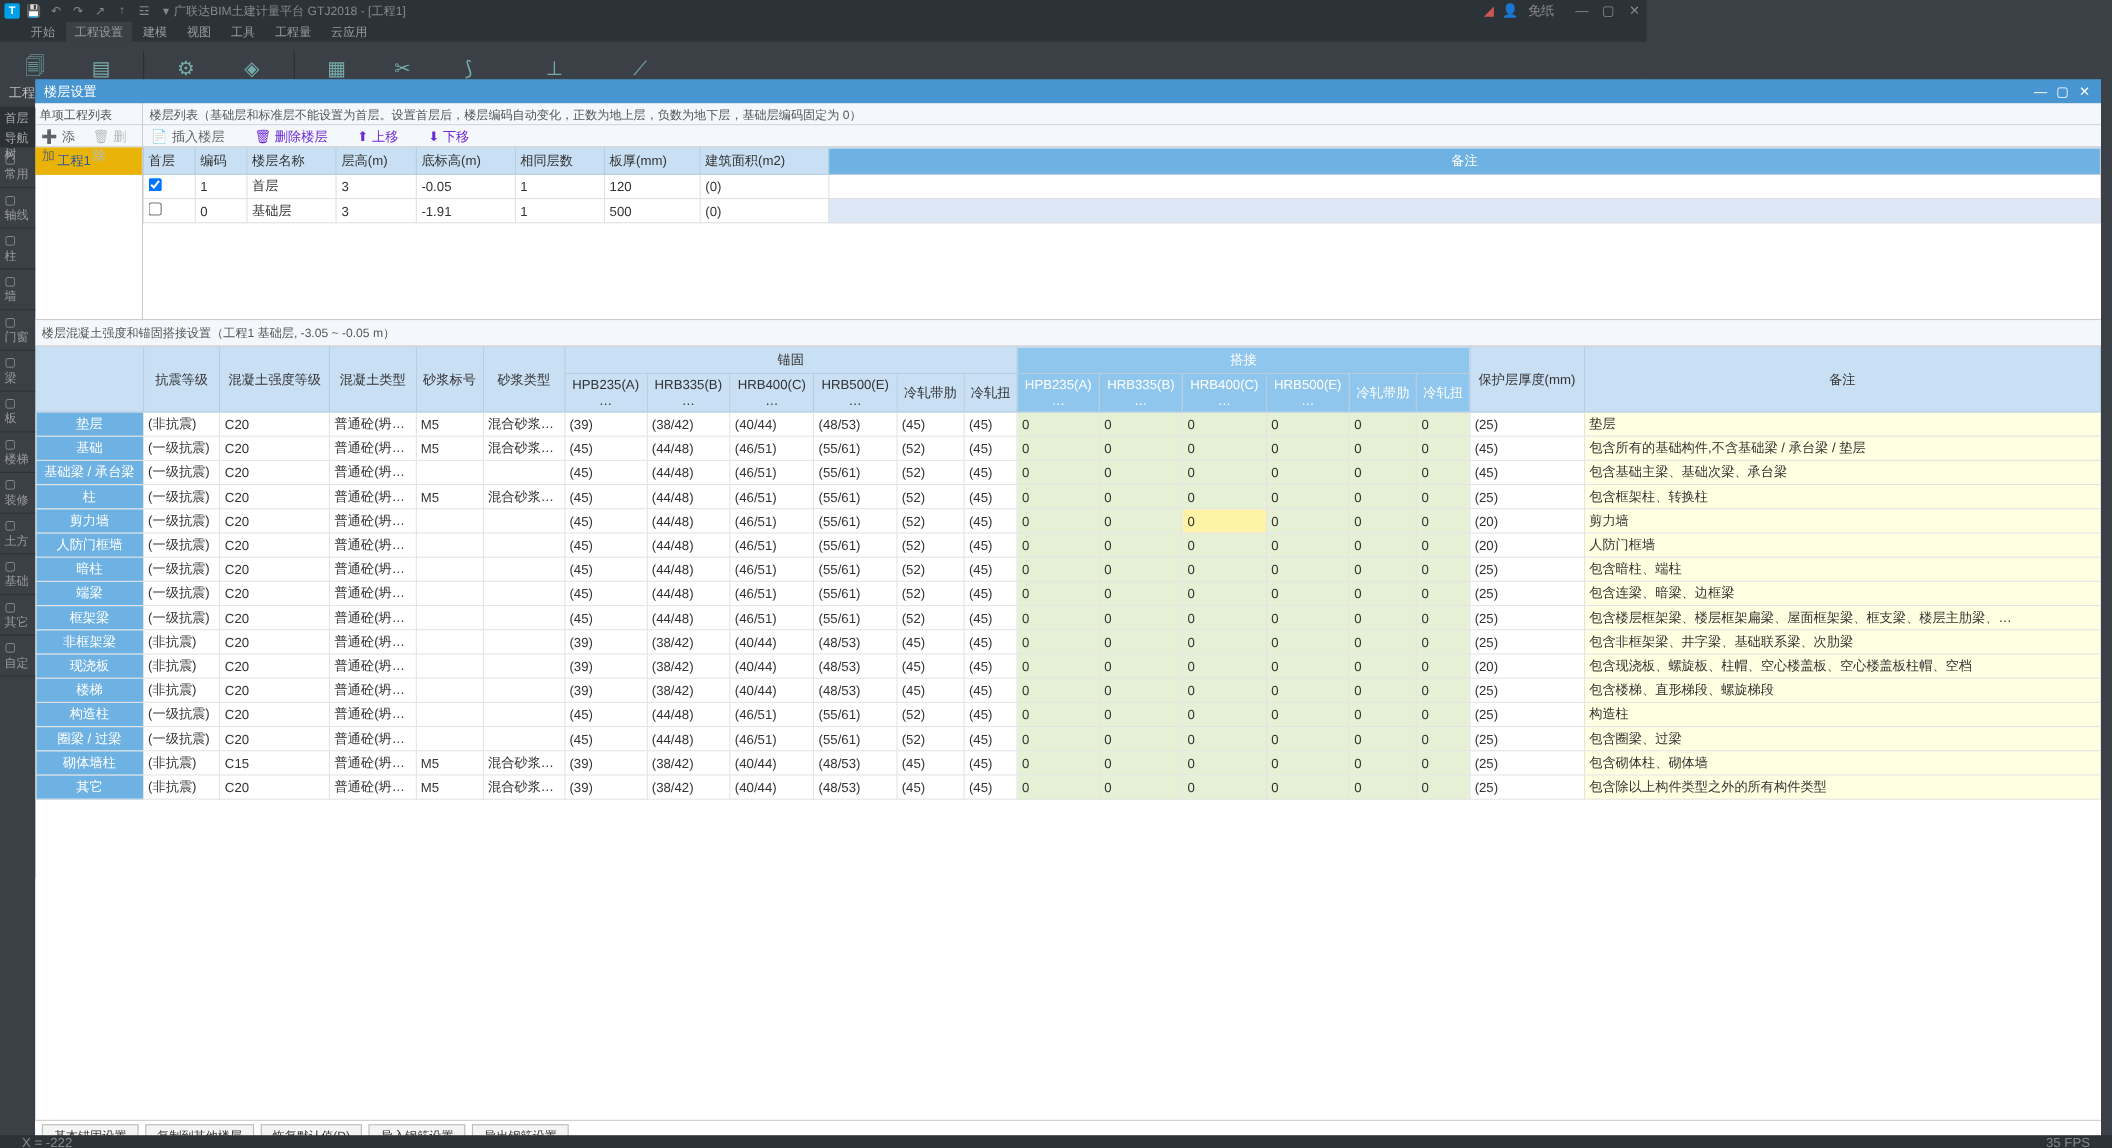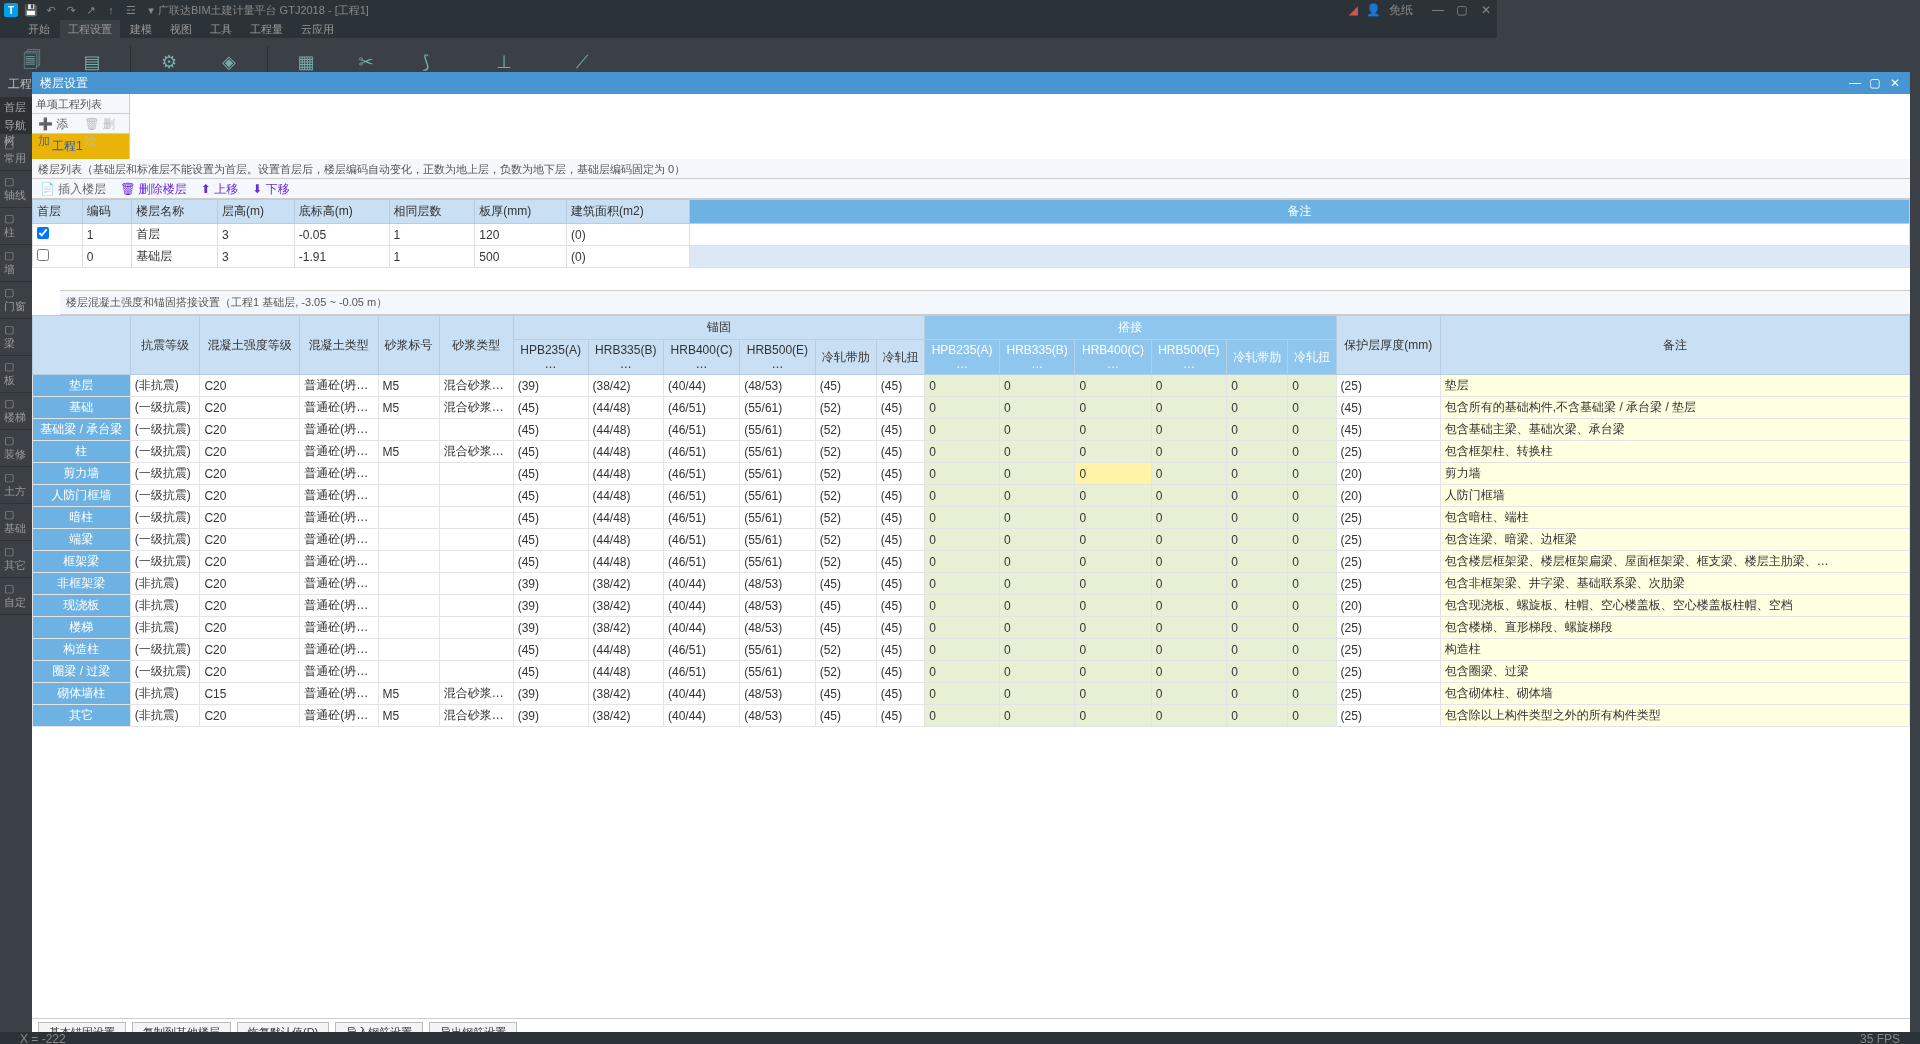--- a/index.html
+++ b/index.html
@@ -32,41 +32,41 @@
 .sidebar-item { padding: 4px 4px; color: #999; font-size: 11px; border-bottom: 1px solid #2e3338; }
 
 
 .panel { position: absolute; left: 32px; top: 72px; right: 10px; bottom: 0; background: #3a4046; }
 .panel-hd { height: 22px; background: #4795d1; color: #fff; display: flex; align-items: center; padding: 0 8px; justify-content: space-between; }
 .panel-hd .r { display: flex; gap: 6px; }
 .panel-hd .r span { width: 14px; text-align: center; cursor: default; }
 .panel-body { position: absolute; top: 22px; left: 0; right: 0; bottom: 0; background: #fff; color: #333; }
 
 
-.upper { display: flex; height: 196px; flex-direction: column; }
+.upper { display: flex; height: 196px; }
 .proj-list { width: 98px; border-right: 1px solid #ccc; }
 .proj-hd { height: 20px; background: #f4f8fc; color: #555; font-size: 11px; padding: 3px 4px; border-bottom: 1px solid #ccc; }
 .proj-tb { height: 20px; background: #f4f8fc; display: flex; gap: 8px; padding: 2px 6px; border-bottom: 1px solid #ccc; color: #666; font-size: 11px; }
 .proj-tb .muted { color: #bbb; }
 .proj-item { padding: 4px 20px; background: #eab308; color: #2c5aa0; }
 
 .floor-area { flex: 1; }
 .floor-hd { height: 20px; background: #f4f8fc; color: #555; font-size: 11px; padding: 3px 6px; border-bottom: 1px solid #ccc; }
-.floor-tb { height: 20px; background: #f4f8fc; display: flex; gap: 14px; padding: 2px 8px; border-bottom: 1px solid #ccc; color: #666; font-size: 11px; }
+.floor-tb { height: 20px; background: #f4f8fc; display: flex; gap: 27px; padding: 2px 8px; border-bottom: 1px solid #ccc; color: #666; font-size: 11px; }
 .floor-tb .muted { color: #6d28d9; }
 .floor-table { width: 100%; border-collapse: collapse; font-size: 11px; }
 .floor-table th { background: #c9dff3; color: #333; font-weight: normal; padding: 3px 4px; border: 1px solid #b8cde0; text-align: left; white-space: nowrap; }
 .floor-table th.remark { background: #6eb2e4; color: #fff; text-align: center; }
 .floor-table td { padding: 2px 4px; border: 1px solid #e0e0e0; background: #fff; white-space: nowrap; }
 .floor-table tr.sel td.rmk { background: #dce8f5; }
 .cb { width: 12px; height: 12px; }
 
 
 .lower { position: absolute; top: 196px; left: 0; right: 0; bottom: 32px; overflow: auto; }
-.lower-title { padding: 4px 6px; background: #f4f8fc; color: #555; font-size: 11px; border-top: 1px solid #ccc; border-bottom: 1px solid #ccc; margin-left: 28px; }
+.lower-title { padding: 4px 6px; background: #f4f8fc; color: #555; font-size: 11px; border-top: 1px solid #ccc; border-bottom: 1px solid #ccc; }
 .big-table { border-collapse: collapse; font-size: 11px; width: 100%; }
 .big-table th { background: #c9dff3; border: 1px solid #b8cde0; padding: 3px 4px; font-weight: normal; white-space: nowrap; }
 .big-table th.g2 { background: #8ec6ed; color: #fff; }
 .big-table th.g2b { background: #8ec6ed; color: #fff; }
 .big-table td { border: 1px solid #e4e4e4; padding: 2px 4px; white-space: nowrap; }
 .big-table td.name { background: #6eb2e4; color: #fff; text-align: center; }
 .big-table td.ye { background: #e6f0d4; }
 .big-table td.yh { background: #fff3a8; }
 .big-table td.rmk { background: #ffffe1; text-align: left; }
 

